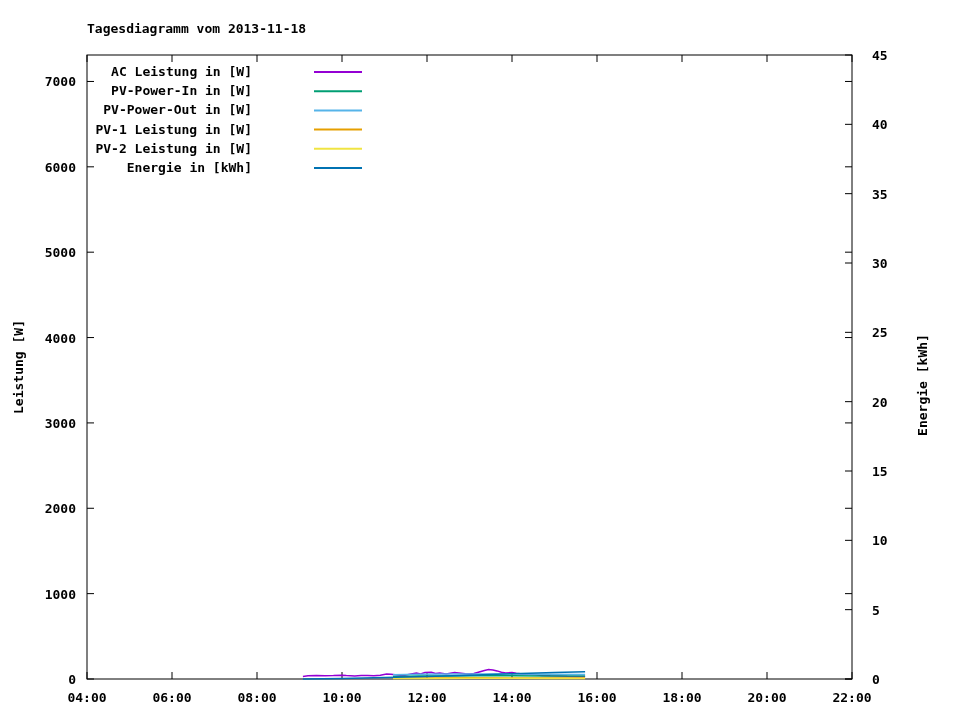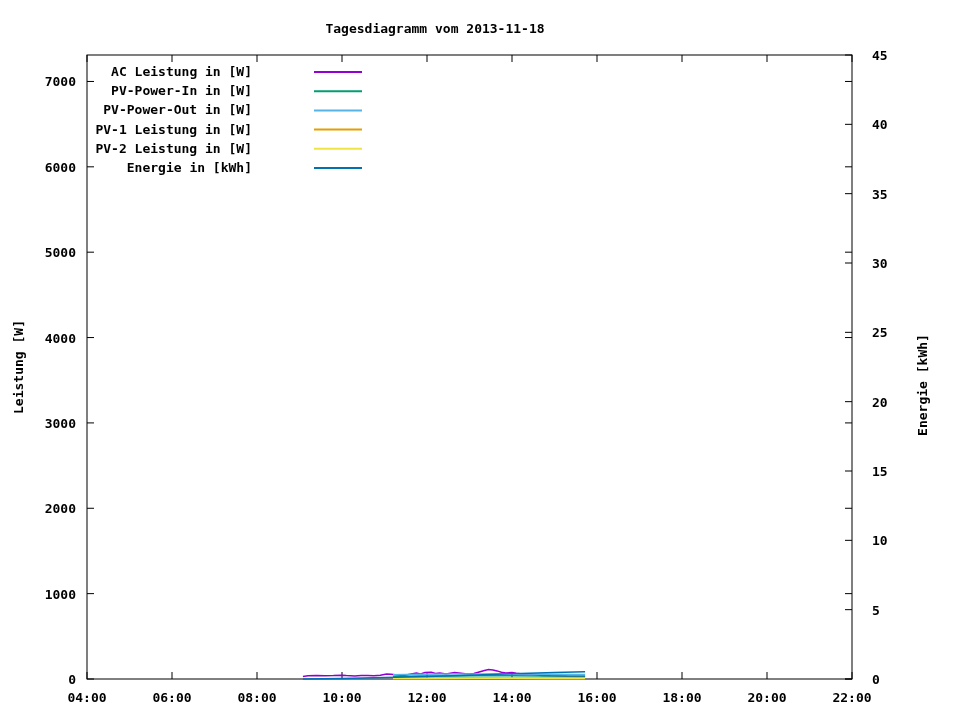--- a/index.html
+++ b/index.html
@@ -1,21 +1,21 @@
 <!DOCTYPE html>
 <html><head>
 <meta charset="utf-8">
 <style>
   html,body{margin:0;padding:0;background:#ffffff;}
   .stage{
     position:relative;width:960px;height:720px;background:#ffffff;overflow:hidden;
     font-family:"DejaVu Sans Mono","Liberation Mono",monospace;
   }
   .title{
-    position:absolute;left:87px;top:21px;width:696px;text-align:center;
+    position:absolute;left:87px;top:21px;width:696px;text-align:left;
     font-weight:700;font-size:13px;color:#000;white-space:nowrap;
   }
   .ylabel{
     position:absolute;left:18px;top:367px;transform:translate(-50%,-50%) rotate(-90deg);
     font-weight:700;font-size:13px;color:#000;white-space:nowrap;
   }
   .y2label{
     position:absolute;left:922px;top:385px;transform:translate(-50%,-50%) rotate(-90deg);
     font-weight:700;font-size:13px;color:#000;white-space:nowrap;
   }

